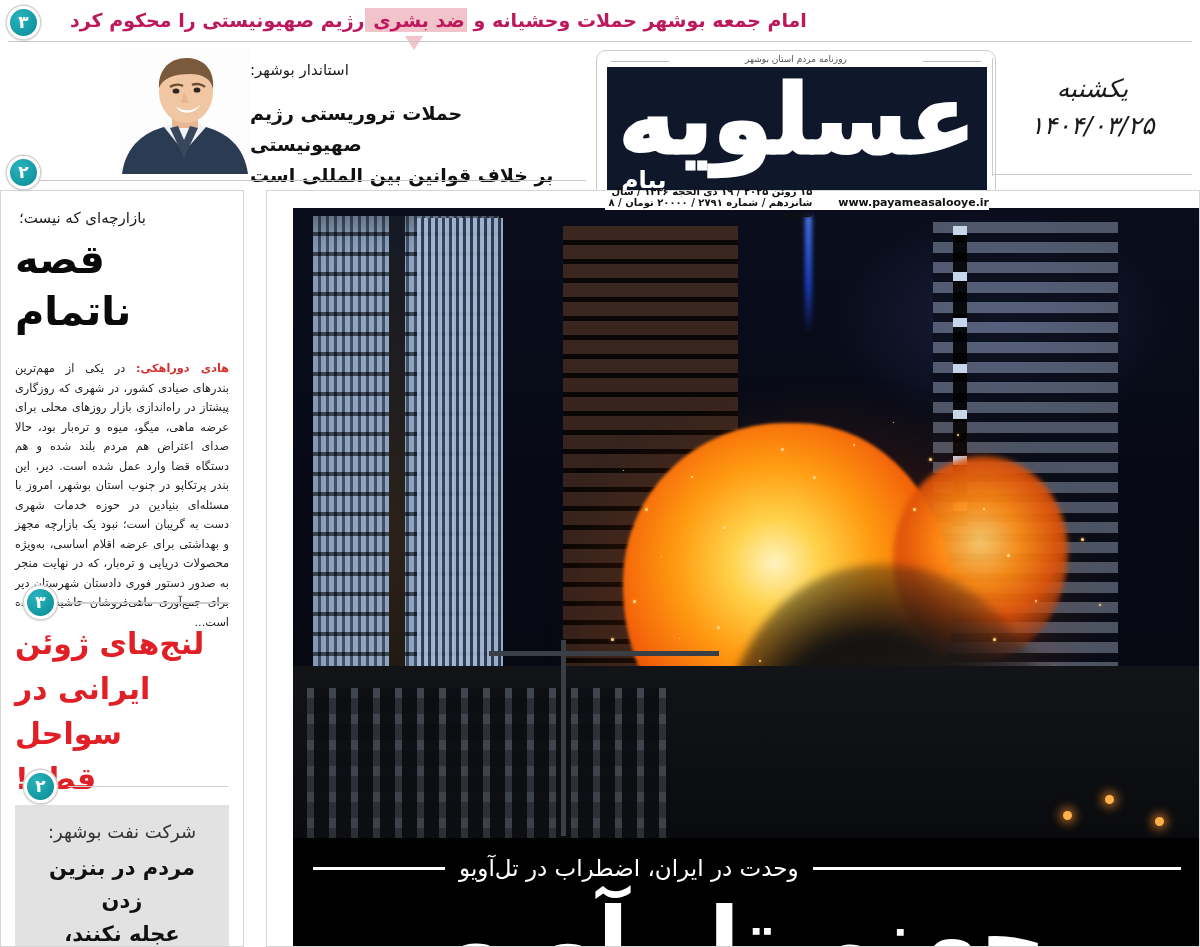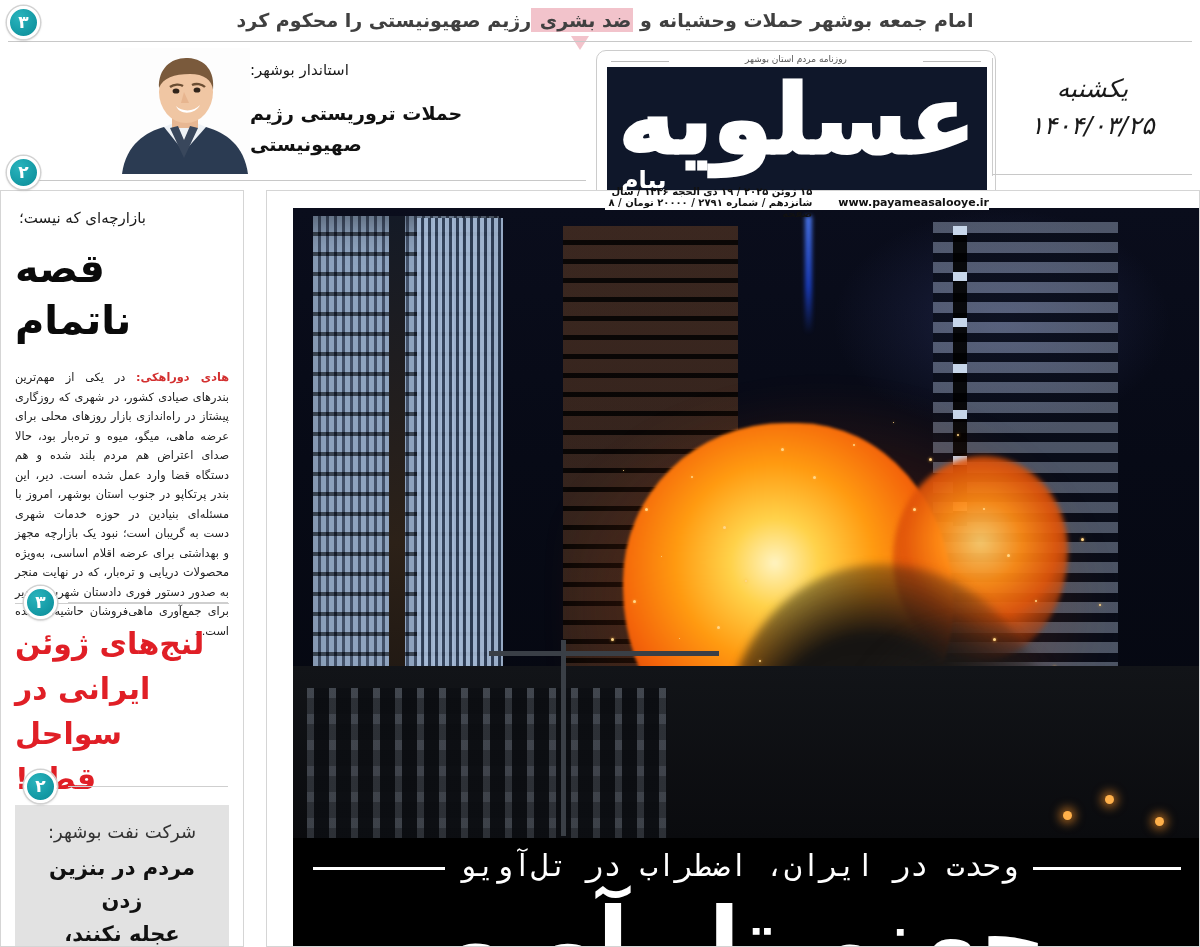--- a/index.html
+++ b/index.html
@@ -27,24 +27,24 @@
     width: 1200px;
     height: 42px;
     background: #ffffff;
   }
 
   .banner-text {
     position: absolute;
     top: 6px;
     right: 60px;
     left: 70px;
-    text-align: center;
+    text-align: left;
     font-size: 19px;
     font-weight: bold;
-    color: #404040;
+    color: #be185d;
     line-height: 28px;
     white-space: nowrap;
     direction: rtl;
   }
 
   .hl-mark {
     background: #f2c3cb;
     padding: 1px 2px;
     position: relative;
   }
@@ -280,21 +280,21 @@
     text-align: left;
     padding-left: 4px;
   }
 
   .sb-head {
     font-size: 40px;
     font-weight: bold;
     color: #0a0a0a;
     text-align: left;
     line-height: 52px;
-    margin-top: 15px;
+    margin-top: 6px;
     letter-spacing: -1px;
   }
 
   .sb-body {
     margin-top: 22px;
     font-size: 11.3px;
     line-height: 19.5px;
     color: #222222;
     text-align: justify;
     direction: rtl;
@@ -563,25 +563,24 @@
   .hb-kicker-row {
     position: absolute;
     top: 14px; left: 20px; right: 20px;
     display: flex;
     flex-direction: row-reverse;
     align-items: center;
     gap: 14px;
     direction: rtl;
   }
   .hb-kicker {
-    font-size: 30px;
+    font-size: 23px;
     color: #ffffff;
     white-space: nowrap;
     line-height: 32px;
-    font-family: Liberation Mono, monospace;
   }
   .hb-rule {
     flex: 1;
     height: 3px;
     background: #ffffff;
   }
   .hb-rule-short { width: 132px; flex: none; height: 3px; background: #ffffff; }
 
   .hb-main {
     position: absolute;
@@ -613,20 +612,21 @@
     <div class="banner-rule"></div>
   </div>
 
   <div class="badge" id="badge-top">۳</div>
   <div class="badge" id="badge-mid">۲</div>
 
   <div class="gov-strip">
     <div class="gov-kicker">استاندار بوشهر:</div>
     <div class="gov-head">
       <div>حملات تروریستی رژیم صهیونیستی</div>
+      <div>بر خلاف قوانین بین المللی است</div>
     </div>
     <div class="gov-photo">
       <svg width="130" height="126" viewBox="0 0 130 126">
         <rect width="130" height="126" fill="#fdfdfd"></rect>
         <path d="M2 126 C6 96 26 84 44 79 L86 79 C106 85 124 97 128 126 Z" fill="#2b3b52"></path>
         <path d="M44 79 L64 104 L86 79 L74 74 L56 74 Z" fill="#eef2f6"></path>
         <path d="M52 62 L52 80 L78 80 L78 62 Z" fill="#e7b793"></path>
         <ellipse cx="66" cy="44" rx="27" ry="31" fill="#f0c6a3"></ellipse>
         <path d="M39 40 C38 20 52 9 68 10 C86 11 95 24 93 42 C92 32 84 26 70 26 C54 26 43 30 39 40 Z" fill="#7a5a3c"></path>
         <ellipse cx="56" cy="43" rx="3.4" ry="2.6" fill="#31241a"></ellipse>

